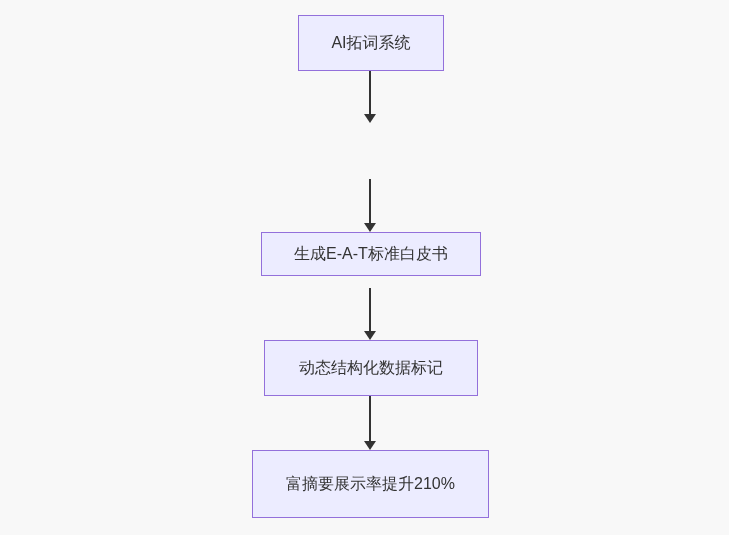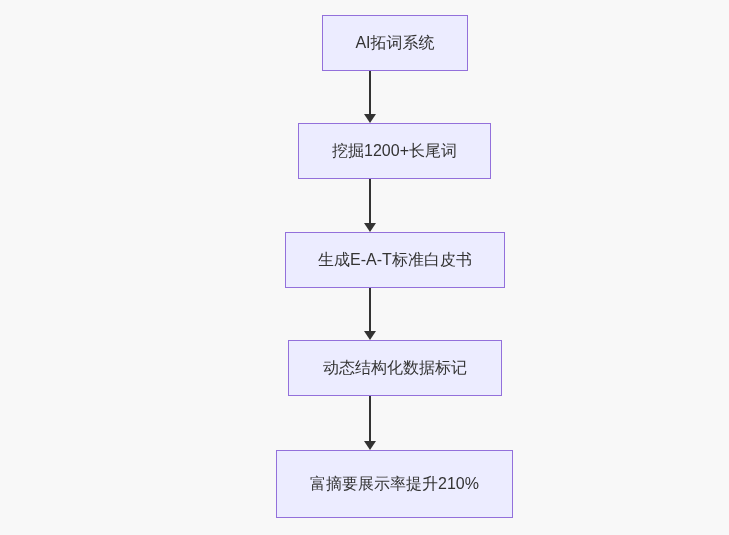--- a/index.html
+++ b/index.html
@@ -24,25 +24,24 @@
     box-sizing: border-box;
     background: #ECECFF;
     border: 1px solid #9370DB;
     display: flex;
     align-items: center;
     justify-content: center;
     color: #333333;
     font-size: 16px;
     text-align: center;
     white-space: nowrap;
-    margin-left: 24px;
   }
   .node-1 { left: 298px; top: 15px;  width: 146px; height: 56px; }
   .node-2 { left: 274px; top: 123px; width: 193px; height: 56px; }
-  .node-3 { left: 261px; top: 232px; width: 220px; height: 56px; }
+  .node-3 { left: 261px; top: 232px; width: 220px; height: 44px; }
   .node-4 { left: 264px; top: 340px; width: 214px; height: 56px; text-align: right; }
   .node-5 { left: 252px; top: 450px; width: 237px; height: 68px; }
 
   .edge {
     position: absolute;
     left: 364px;            
     width: 12px;
     display: flex;
     flex-direction: column;
     align-items: center;
@@ -71,23 +70,20 @@
 
   <div class="node node-1">
     <span>AI拓词系统</span>
   </div>
 
   <div class="edge edge-1">
     <div class="line"></div>
     <div class="head"></div>
   </div>
 
-  <div class="node node-2">
-    <span>挖掘1200+长尾词</span>
-  </div>
 
   <div class="edge edge-2">
     <div class="line"></div>
     <div class="head"></div>
   </div>
 
   <div class="node node-3">
     <span>生成E-A-T标准白皮书</span>
   </div>
 

